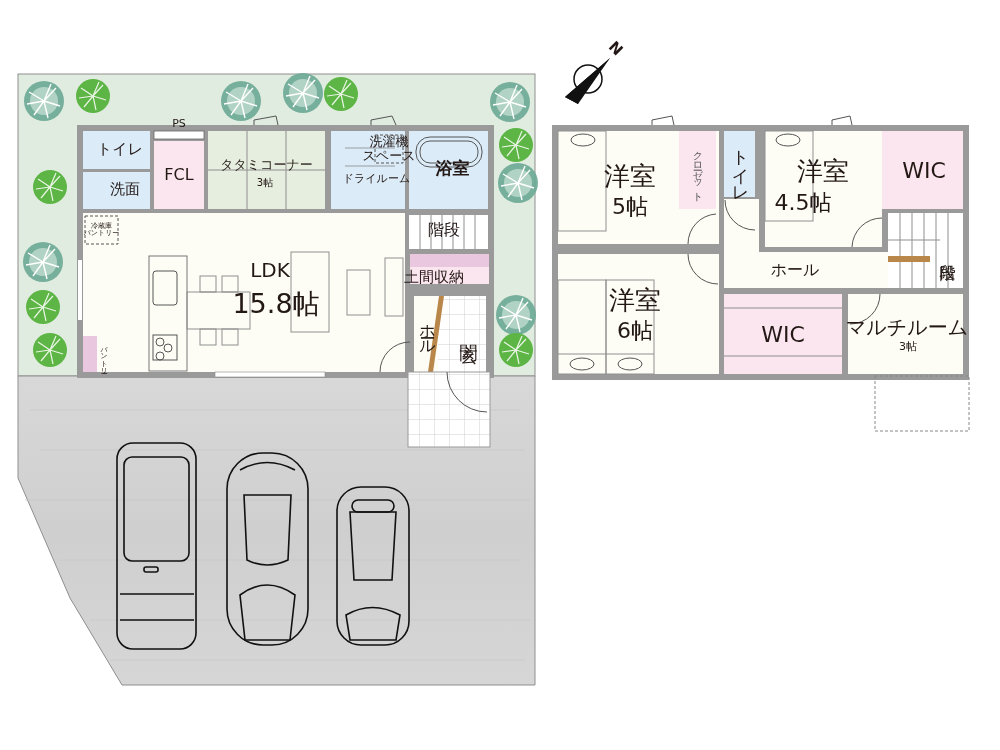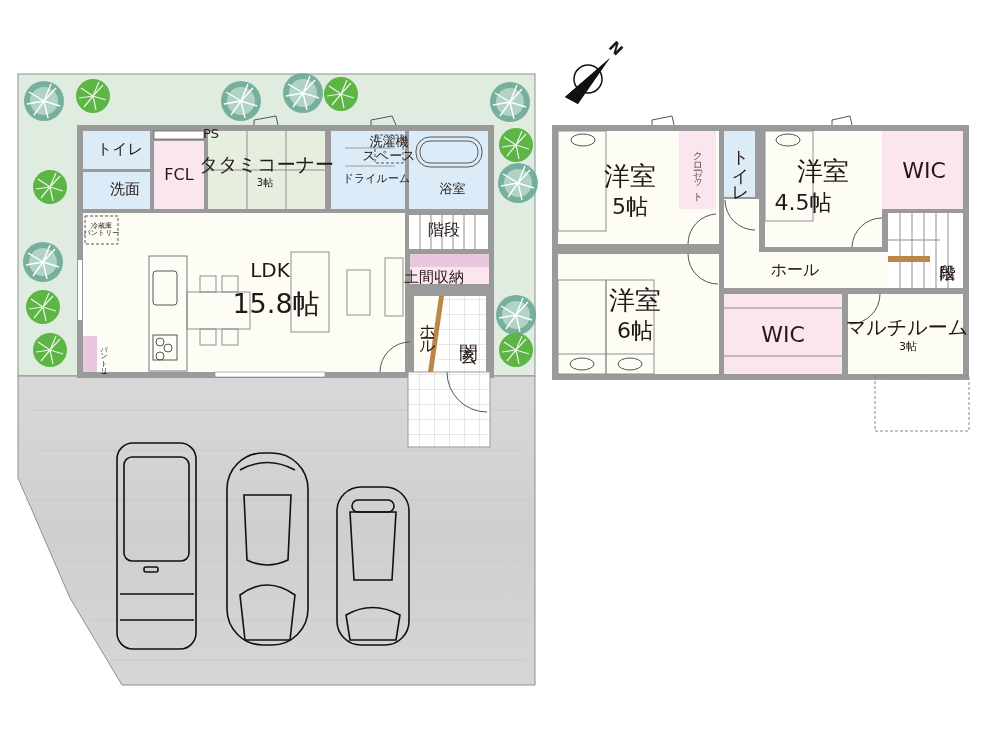--- a/index.html
+++ b/index.html
@@ -186,27 +186,27 @@
     <path d="M688 254 A30 30 0 0 0 718 284" class="fix"></path>
     <path d="M880 294 A30 30 0 0 1 850 324" class="fix"></path>
     <polyline points="652,125 652,120 672,116 674,125" class="fix"></polyline>
     <polyline points="832,125 832,120 850,116 852,125" class="fix"></polyline>
   </g>
 </svg>
 
 <div class="label-box" style="left:92px;top:137px;width:56px;height:26px;font-size:15px;">トイレ</div>
 <div class="label-box" style="left:100px;top:177px;width:50px;height:26px;font-size:15px;">洗面</div>
 <div class="label-box" style="left:155px;top:162px;width:48px;height:26px;font-size:16px;">FCL</div>
-<div class="label-box" style="left:154px;top:129px;width:50px;height:10px;font-size:13px;margin-left:32px;">PS</div>
-<div class="label-box" style="left:210px;top:156px;width:113px;height:18px;font-size:19px;">タタミコーナー</div>
+<div class="label-box" style="left:154px;top:119px;width:50px;height:10px;font-size:11px;">PS</div>
+<div class="label-box" style="left:210px;top:156px;width:113px;height:18px;font-size:13px;">タタミコーナー</div>
 <div class="label-box" style="left:240px;top:175px;width:50px;height:16px;font-size:10px;">3帖</div>
 <div class="label-box" style="left:331px;top:170px;width:91px;height:18px;font-size:11px;">ドライルーム</div>
 <div class="label-box" style="left:374px;top:135px;width:30px;height:28px;font-size:13px;">洗濯機
 スペース</div>
-<div class="label-box" style="left:425px;top:176px;width:55px;height:26px;font-size:13px;">浴室</div>
+<div class="label-box" style="left:425px;top:156px;width:55px;height:26px;font-size:17px;font-weight:bold;">浴室</div>
 <div class="label-box" style="left:85px;top:216px;width:33px;height:28px;font-size:7px;">冷蔵庫
 パントリー</div>
 <div class="label-box" style="left:230px;top:252px;width:80px;height:36px;font-size:20px;">LDK</div>
 <div class="label-box" style="left:226px;top:287px;width:100px;height:34px;font-size:27px;">15.8帖</div>
 <div class="label-box vert" style="left:96px;top:336px;width:14px;height:36px;font-size:7px;">パントリー</div>
 <div class="label-box" style="left:420px;top:218px;width:48px;height:24px;font-size:16px;">階段</div>
 <div class="label-box" style="left:395px;top:268px;width:78px;height:20px;font-size:15px;">土間収納</div>
 <div class="label-box vert" style="left:416px;top:300px;width:22px;height:60px;font-size:16px;">ホール</div>
 <div class="label-box vert" style="left:456px;top:306px;width:24px;height:50px;font-size:18px;">玄関</div>
 

